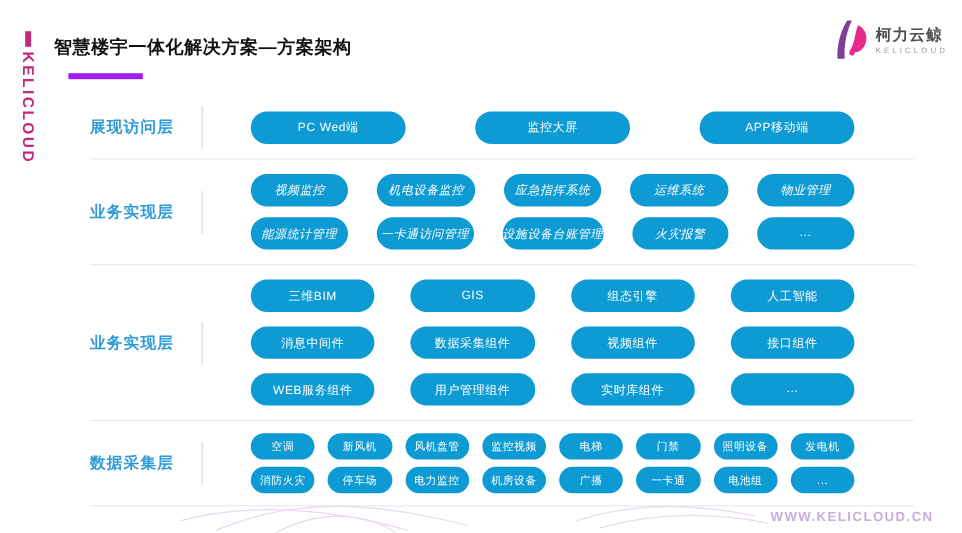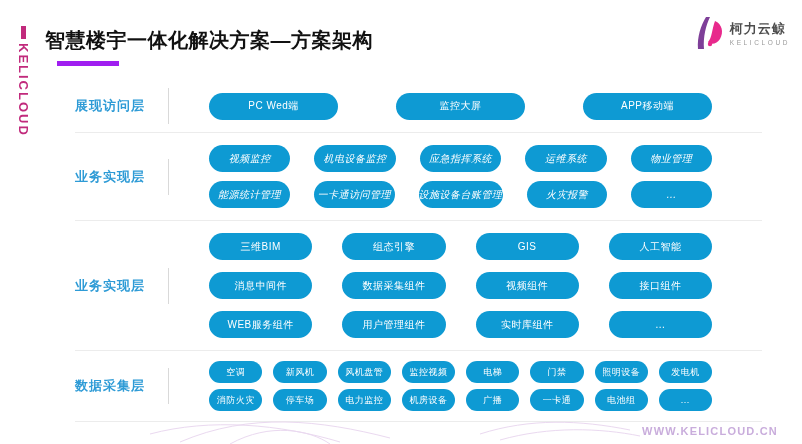--- a/index.html
+++ b/index.html
@@ -11,21 +11,21 @@
   
   .brand{position:absolute;left:16px;top:26px;display:flex;flex-direction:column;align-items:center;gap:4px;}
   .brand-bar{width:5px;height:13px;background:var(--brand);}
   .brand-text{
     writing-mode:vertical-rl;font-size:13px;font-weight:bold;
     letter-spacing:2px;color:var(--brand);
   }
   
   .title{
     position:absolute;left:45px;top:27px;margin:0;
-    font-size:20px;line-height:26px;font-weight:bold;color:#111;
+    font-size:15px;line-height:26px;font-weight:bold;color:#111;
     letter-spacing:0.5px;white-space:nowrap;
   }
   .title-underline{position:absolute;left:57px;top:61px;width:62px;height:5px;background:var(--underline);}
   
   .logo{position:absolute;right:12px;top:15px;display:flex;align-items:center;gap:5px;}
   .logo-text{display:flex;flex-direction:column;line-height:1.1;}
   .logo-cn{font-size:13px;font-weight:bold;color:#4d4d4d;letter-spacing:1px;}
   .logo-en{font-size:6.5px;color:#9a9a9a;letter-spacing:2.6px;margin-top:2px;}
   
   .layers{position:absolute;left:75px;top:80px;width:687px;}
@@ -112,22 +112,22 @@
           <span class="pill">...</span>
         </div>
       </div>
     </section>
     <section class="section s2">
       <div class="label">业务实现层</div>
       <div class="vdiv"></div>
       <div class="rows">
         <div class="row">
           <span class="pill">三维BIM</span>
+          <span class="pill">GIS</span>
           <span class="pill">组态引擎</span>
-          <span class="pill">GIS</span>
           <span class="pill">人工智能</span>
         </div>
         <div class="row">
           <span class="pill">消息中间件</span>
           <span class="pill">数据采集组件</span>
           <span class="pill">视频组件</span>
           <span class="pill">接口组件</span>
         </div>
         <div class="row">
           <span class="pill">WEB服务组件</span>

